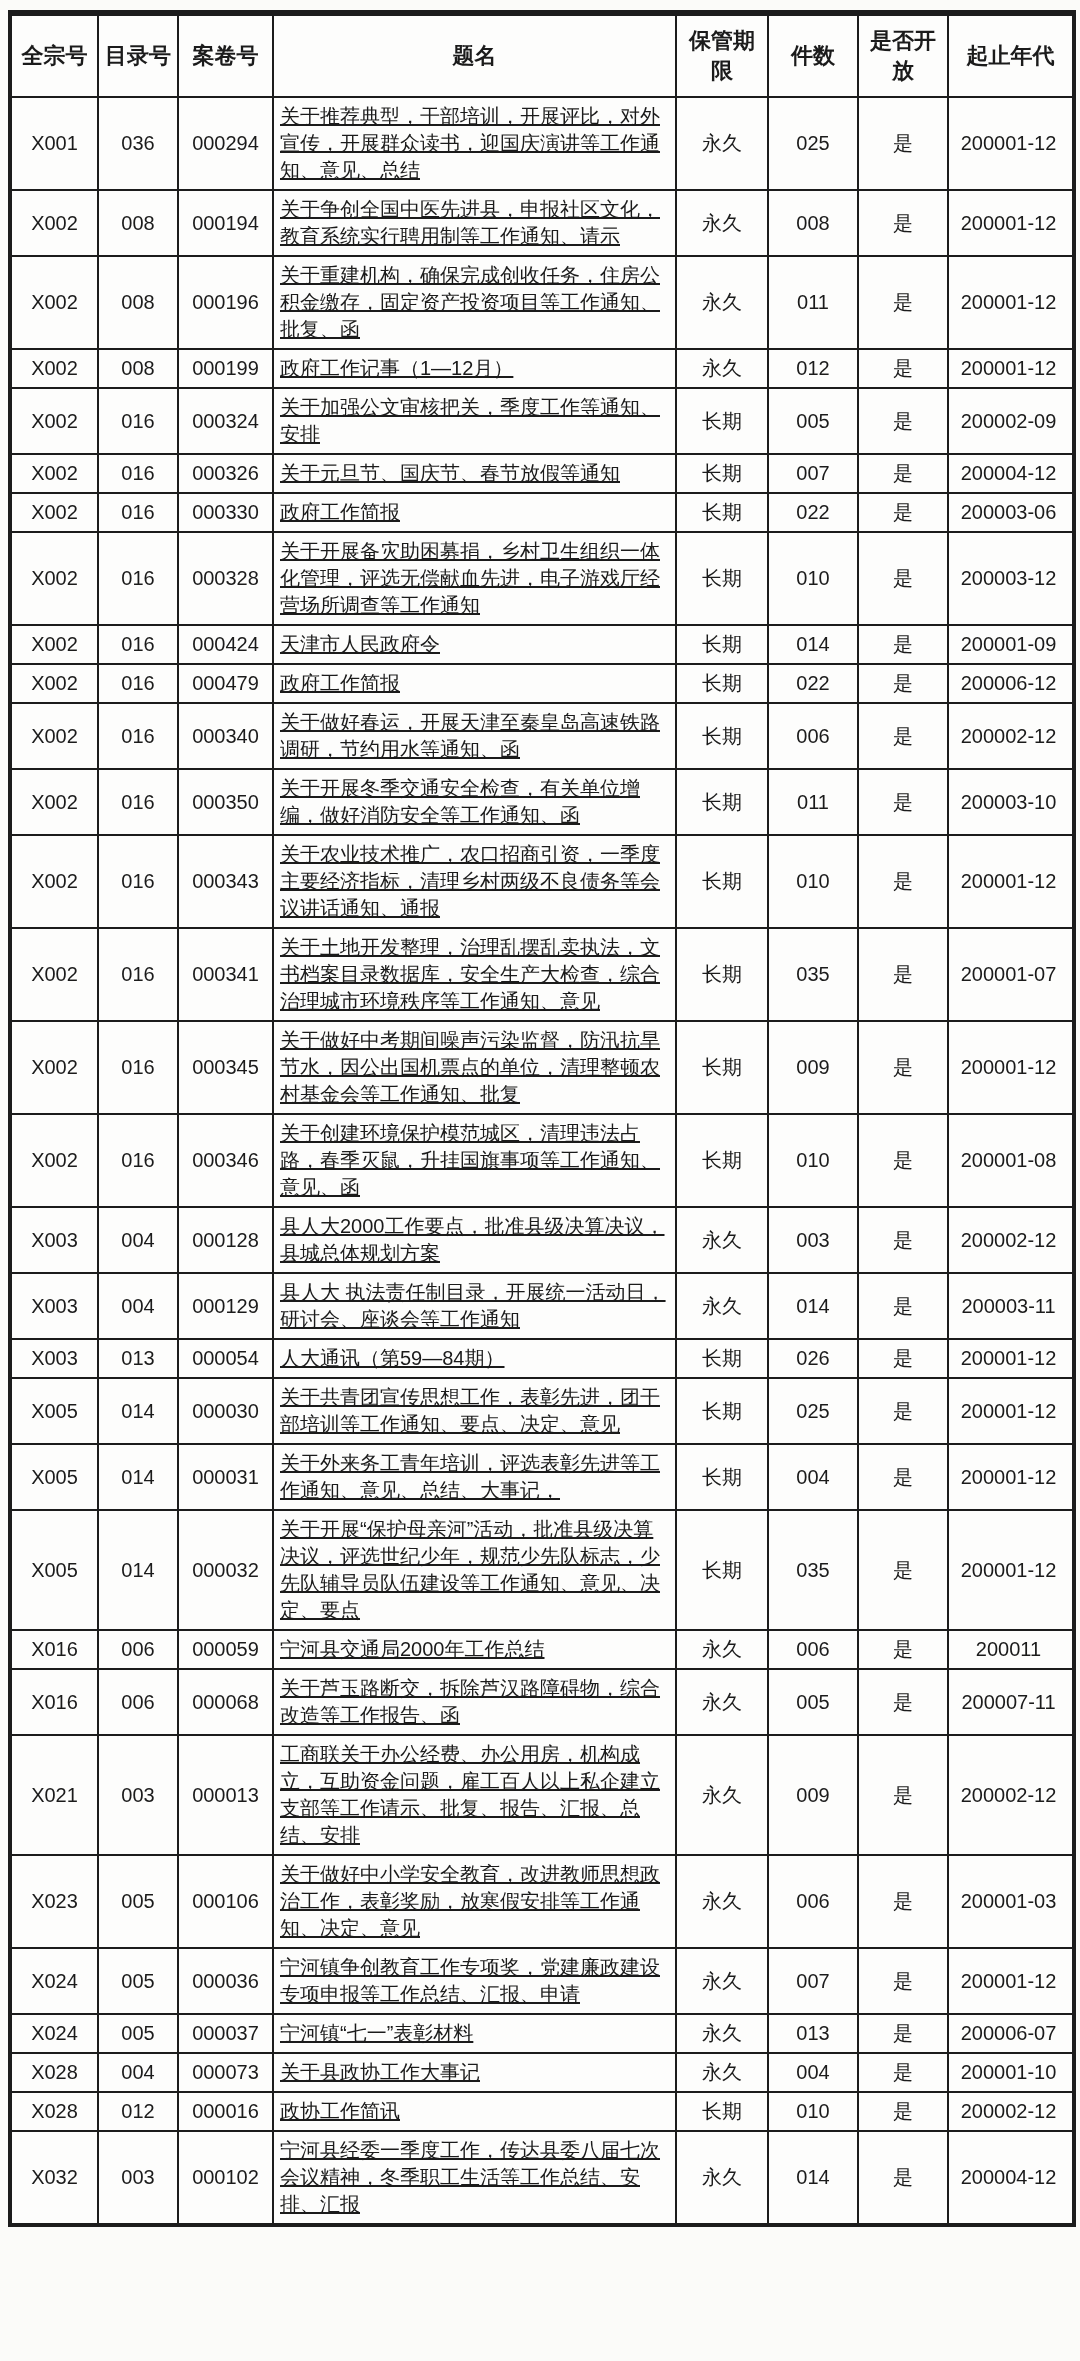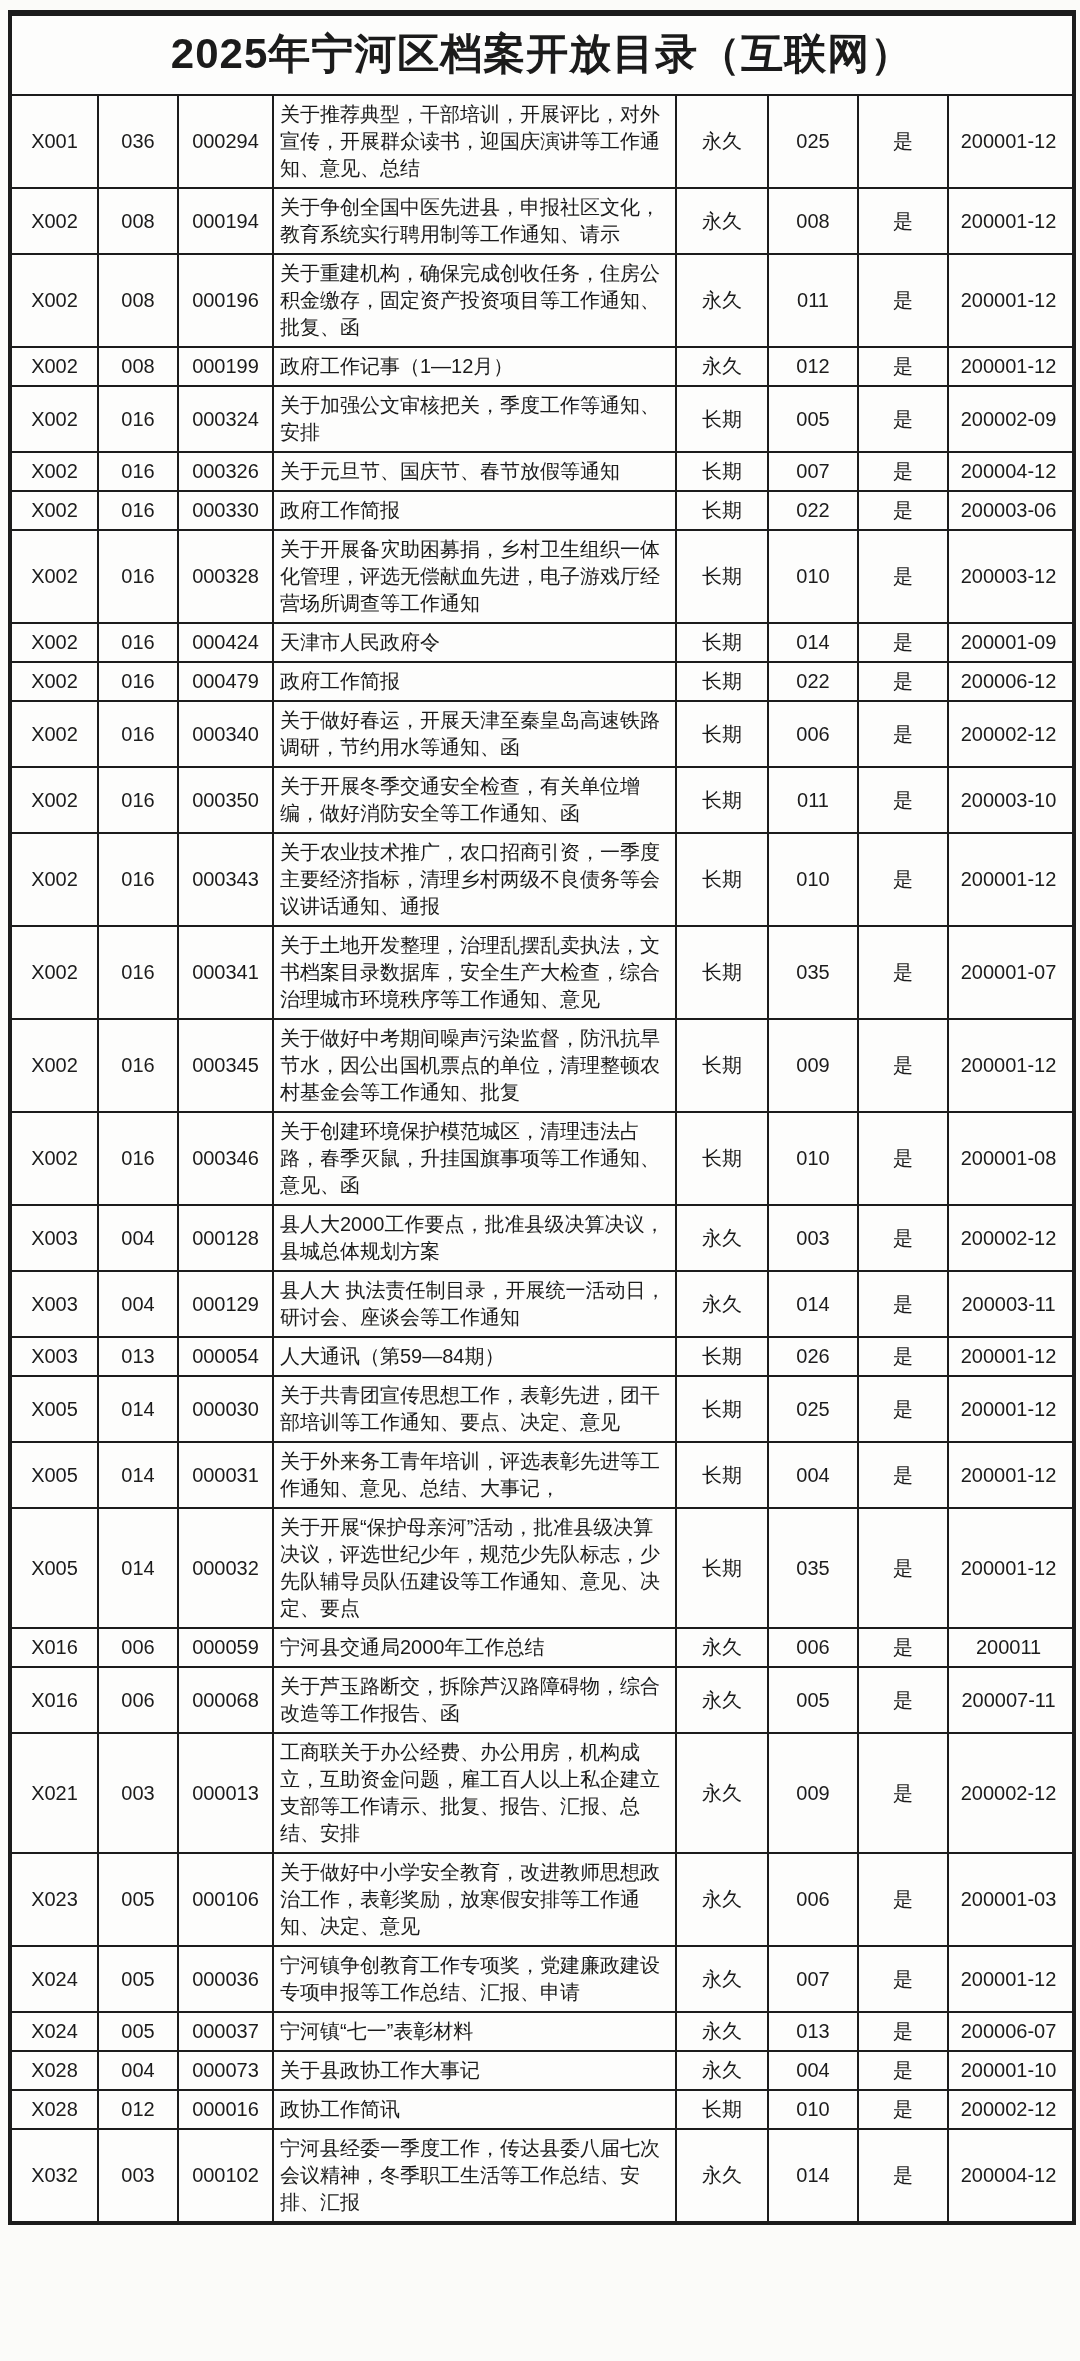--- a/index.html
+++ b/index.html
@@ -44,20 +44,21 @@
   }
   tbody td {
     font-size: 20px;
     line-height: 27px;
     padding: 5px 4px;
   }
   tbody td.c-title {
     text-align: left;
     padding-left: 6px;
     padding-right: 4px;
+    text-decoration: underline;
   }
   tbody td.c-years {
     word-break: break-all;
     padding-right: 8px;
   }
 </style>
 </head>
 <body>
 
 <div class="page">
@@ -66,23 +67,30 @@
       <col style="width:88px">
       <col style="width:80px">
       <col style="width:95px">
       <col style="width:403px">
       <col style="width:92px">
       <col style="width:90px">
       <col style="width:90px">
       <col style="width:126px">
     </colgroup>
     <thead>
-      <tr class="title-row">
-        <th colspan="8">2025年宁河区档案开放目录（互联网）</th>
-      </tr>
+      <tr class="header-row">
+          <th>全宗号</th>
+          <th>目录号</th>
+          <th>案卷号</th>
+          <th>题名</th>
+          <th>保管期限</th>
+          <th>件数</th>
+          <th>是否开放</th>
+          <th>起止年代</th>
+        </tr>
     </thead>
     <tbody>
         <tr>
           <td>X001</td>
           <td>036</td>
           <td>000294</td>
           <td class="c-title">关于推荐典型，干部培训，开展评比，对外宣传，开展群众读书，迎国庆演讲等工作通知、意见、总结</td>
           <td>永久</td>
           <td>025</td>
           <td>是</td>

